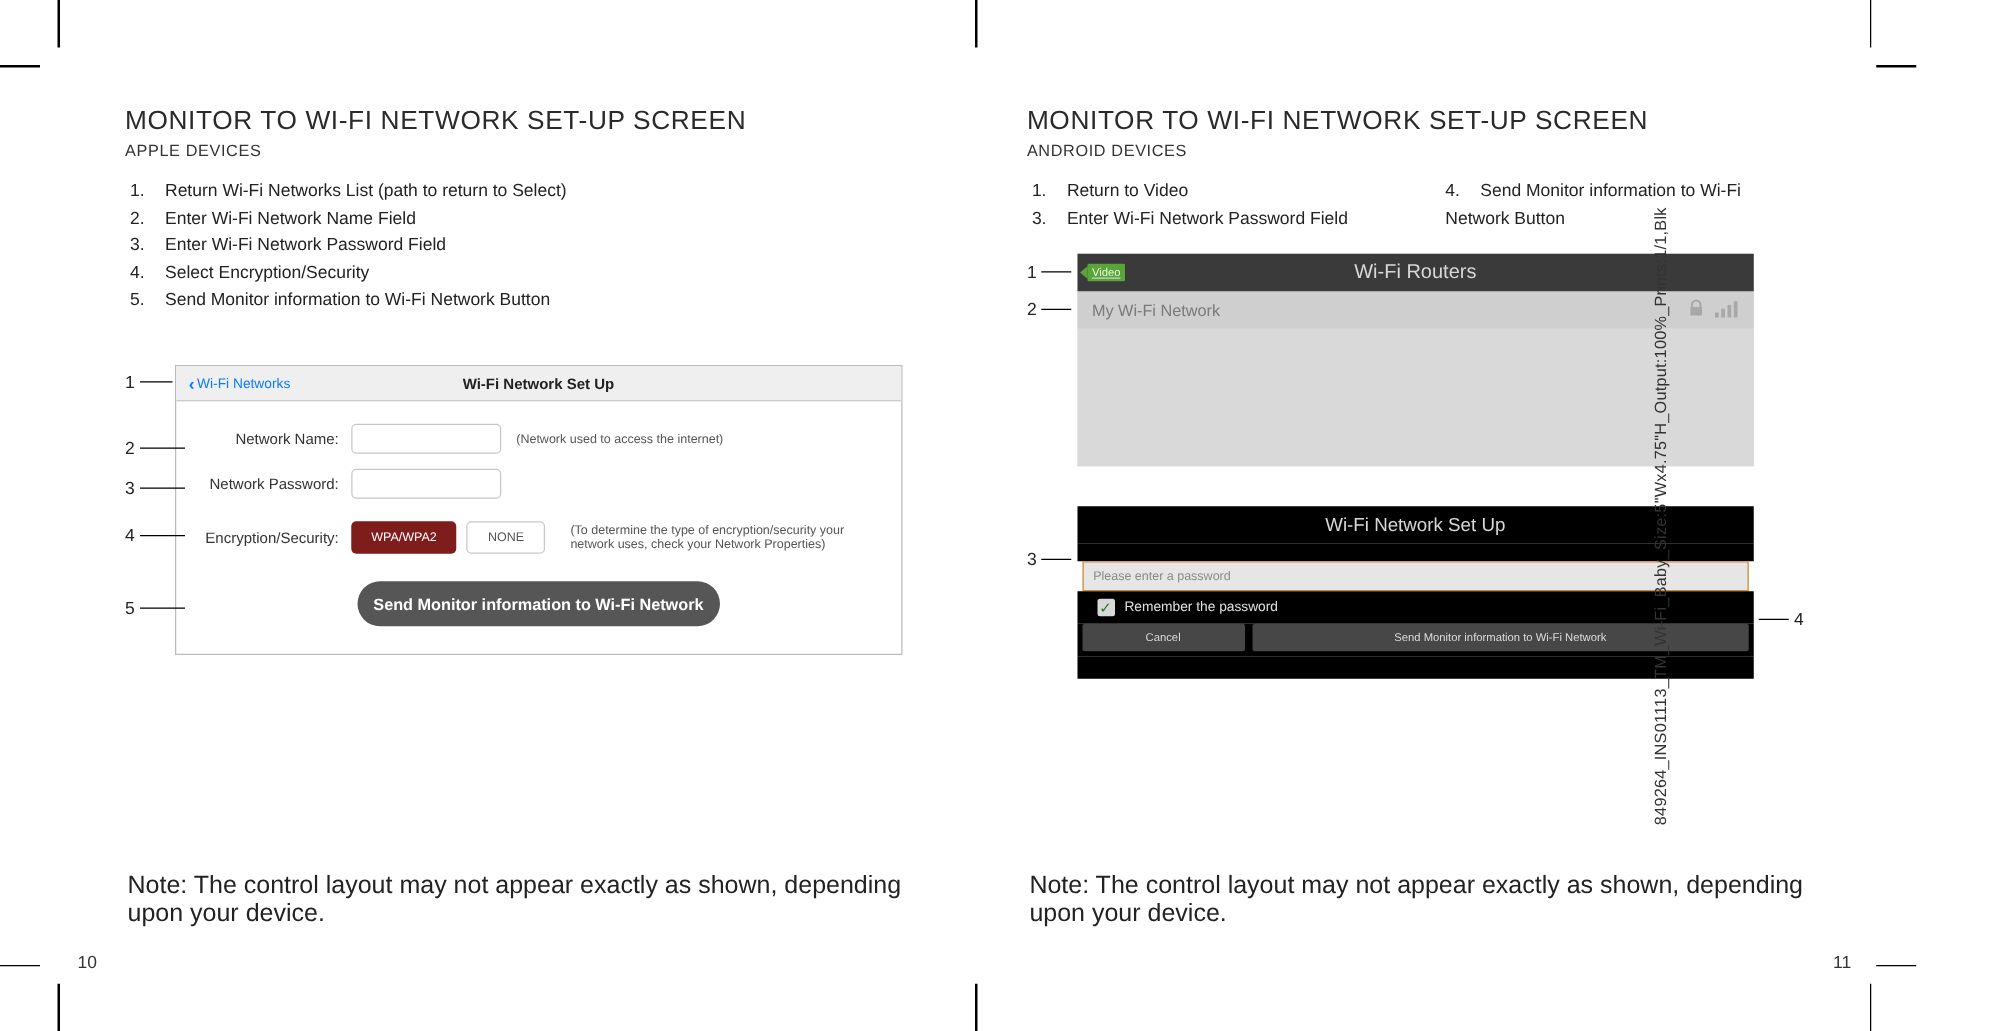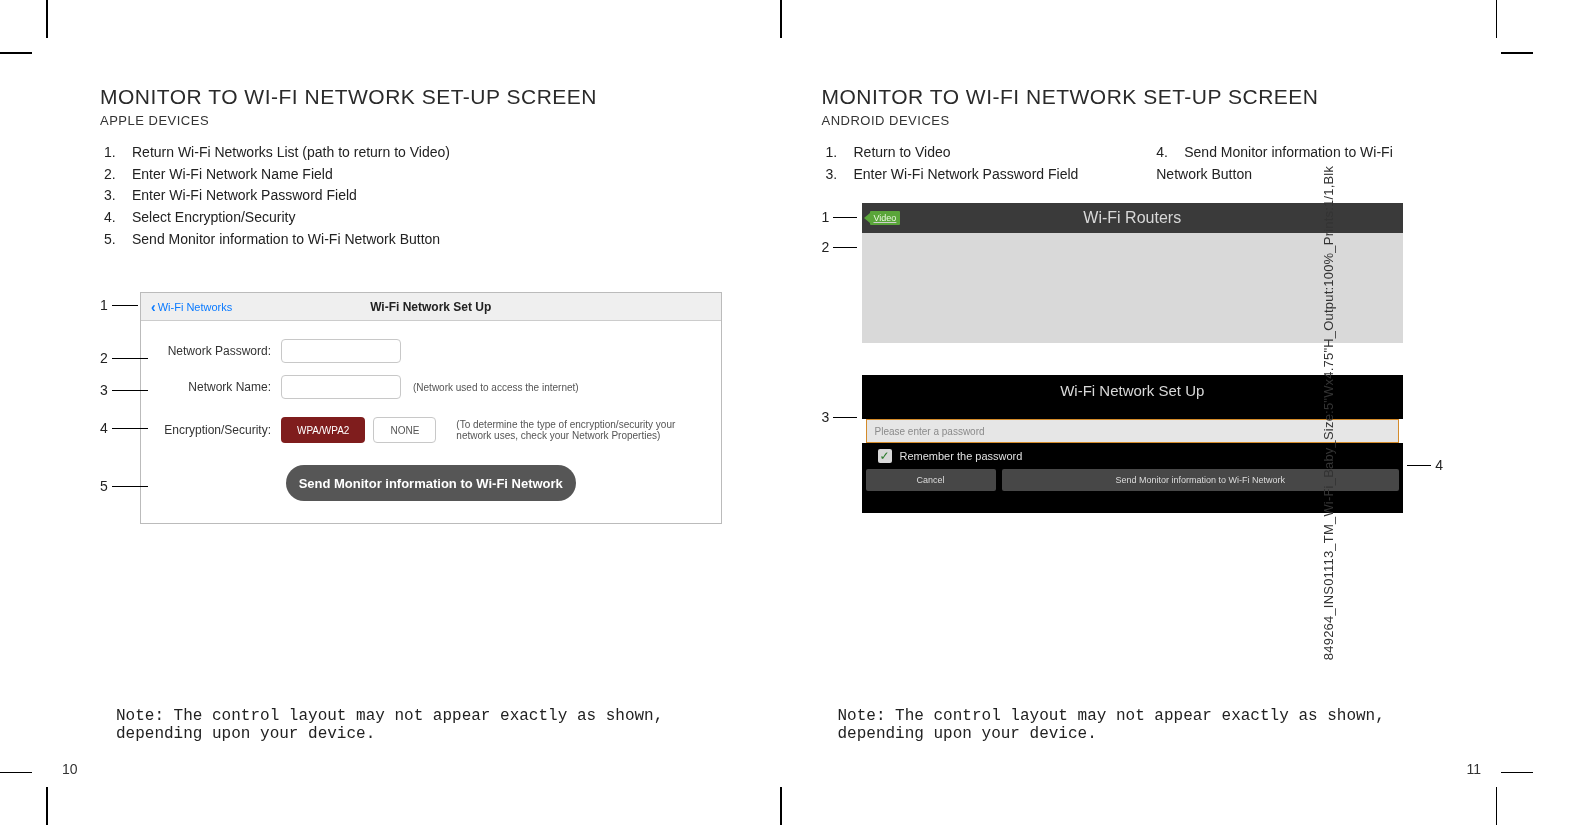--- a/index.html
+++ b/index.html
@@ -109,21 +109,21 @@
   .and2-pad { height: 14px; background: #000; }
   .and2-input { height: 24px; background: #e6e6e6; border: 1px solid #d48b2a; color: #8a8a8a; font-size: 10px; display: flex; align-items: center; padding: 0 8px; margin: 0 4px; }
   .and2-remember { height: 26px; background: #000; color: #e0e0e0; font-size: 11px; display: flex; align-items: center; padding: 0 16px; gap: 8px; }
   .chk { width: 14px; height: 14px; background: #d8d8d8; color: #2a7a2a; font-size: 12px; display: inline-flex; align-items: center; justify-content: center; border-radius: 2px; }
   .and2-btnrow { height: 26px; background: #000; display: flex; gap: 6px; padding: 0 4px 4px 4px; }
   .and2-btn { background: #474747; color: #dcdcdc; font-size: 9px; display: flex; align-items: center; justify-content: center; border-radius: 2px; }
   .and2-btn.cancel { width: 130px; }
   .and2-btn.send { flex: 1; }
   .and2-botpad { height: 18px; background: #000; }
 
-  .note { font-size: 16px; color: #222; position: absolute; bottom: 52px; left: 66px; right: 50px; font-family: Liberation Mono, monospace; }
+  .note { font-size: 20px; color: #222; position: absolute; bottom: 52px; left: 52px; right: 50px; }
   .pagenum { position: absolute; bottom: 18px; font-size: 14px; color: #333; }
   .pagenum.left { left: 12px; margin-top: 36px; }
   .pagenum.right { right: 12px; }
 
   .spine-text {
     position: absolute;
     right: 18px;
     top: 50%;
     transform: translateY(-50%) rotate(-90deg);
     transform-origin: center;
@@ -149,21 +149,21 @@
 <div class="crop-mark crop-v" style="right:96px; bottom:0; height:38px;"></div>
 <div class="crop-mark crop-h" style="right:60px; bottom:52px; width:32px;"></div>
 
 <div class="spread">
 
   <div class="page">
     <h1>MONITOR TO WI-FI NETWORK SET-UP SCREEN</h1>
     <div class="subhead">APPLE DEVICES</div>
 
     <ol class="steps">
-      <li><span class="num">1.</span><span>Return Wi-Fi Networks List (path to return to Video)</span></li>
+      <li><span class="num">1.</span><span>Return Wi-Fi Networks List (path to return to Select)</span></li>
       <li><span class="num">2.</span><span>Enter Wi-Fi Network Name Field</span></li>
       <li><span class="num">3.</span><span>Enter Wi-Fi Network Password Field</span></li>
       <li><span class="num">4.</span><span>Select Encryption/Security</span></li>
       <li><span class="num">5.</span><span>Send Monitor information to Wi-Fi Network Button</span></li>
     </ol>
 
     <div class="figure-row" style="margin-top:42px;">
       <div class="callout-col">
         <div class="callout" style="top:5px;">
             <span>1</span>
@@ -190,27 +190,27 @@
       <div class="ios-box">
         <div class="ios-header">
           <div class="ios-back">
             <span class="chev">‹</span>
             <span>Wi-Fi Networks</span>
           </div>
           <div class="ios-title">Wi-Fi Network Set Up</div>
         </div>
         <div class="ios-body">
           <div class="ios-row">
-            <div class="ios-label">Network Password:</div>
-            <div class="ios-input"></div>
-          </div>
-          <div class="ios-row">
             <div class="ios-label">Network Name:</div>
             <div class="ios-input"></div>
             <div class="ios-hint">(Network used to access the internet)</div>
+          </div>
+          <div class="ios-row">
+            <div class="ios-label">Network Password:</div>
+            <div class="ios-input"></div>
           </div>
           <div class="ios-row" style="margin-top:18px;">
             <div class="ios-label">Encryption/Security:</div>
             <div class="ios-pill pill-dark">WPA/WPA2</div>
             <div class="ios-pill pill-light">NONE</div>
             <div class="ios-hint" style="flex:1;">(To determine the type of encryption/security your network uses, check your Network Properties)</div>
           </div>
           <div class="ios-send">Send Monitor information to Wi-Fi Network</div>
         </div>
       </div>
@@ -246,20 +246,39 @@
           </div>
         <div class="callout" style="top:36px;">
             <span>2</span>
             <span class="line" style="width:24px;"></span>
           </div>
       </div>
       <div class="and-box1">
         <div class="and-header">
           <div class="and-vid">Video</div>
           <div class="and-title">Wi-Fi Routers</div>
+        </div>
+        <div class="and-row">
+          <span>My Wi-Fi Network</span>
+          <span class="and-icons">
+            <span class="lock-ic">
+              <svg width="16" height="16" viewBox="0 0 24 24" fill="none">
+                  <path d="M7 10V7a5 5 0 0 1 10 0v3" stroke="#a8a8a8" stroke-width="2.5" fill="none"></path>
+                  <rect x="5" y="10" width="14" height="10" rx="1" fill="#a8a8a8"></rect>
+                </svg>
+            </span>
+            <span class="sig-ic">
+              <svg width="20" height="16" viewBox="0 0 20 16">
+                  <rect x="1" y="11" width="3" height="4" fill="#a8a8a8"></rect>
+                  <rect x="6" y="8" width="3" height="7" fill="#a8a8a8"></rect>
+                  <rect x="11" y="5" width="3" height="10" fill="#a8a8a8"></rect>
+                  <rect x="16" y="2" width="3" height="13" fill="#a8a8a8"></rect>
+                </svg>
+            </span>
+          </span>
         </div>
         <div class="and-space"></div>
       </div>
       <div class="callout-col-right"></div>
     </div>
 
     <div class="figure-row" style="margin-top:16px;">
       <div class="callout-col">
         <div class="callout" style="top:50px;">
             <span>3</span>

